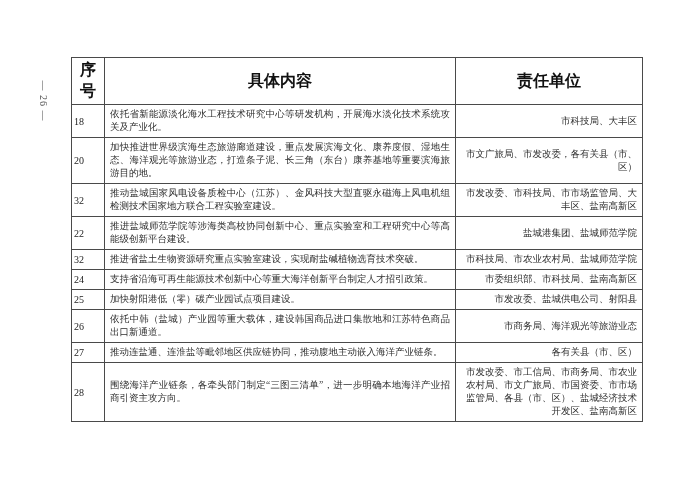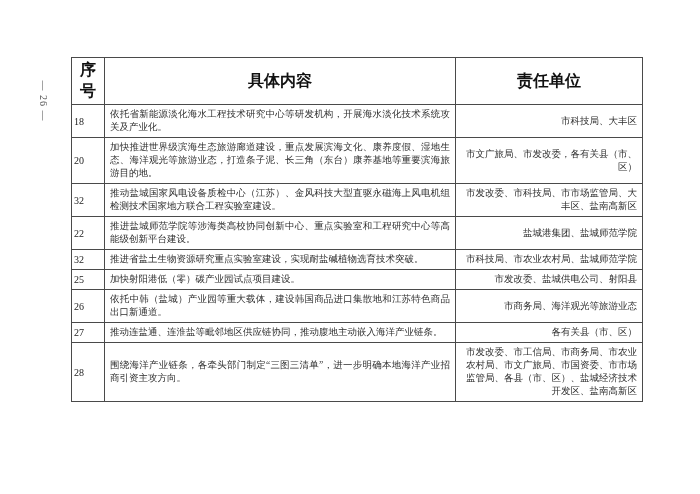--- a/index.html
+++ b/index.html
@@ -112,20 +112,25 @@
           <td class="col-no">22</td>
           <td class="col-content">推进盐城师范学院等涉海类高校协同创新中心、重点实验室和工程研究中心等高能级创新平台建设。</td>
           <td class="col-unit">盐城港集团、盐城师范学院</td>
         </tr>
         <tr>
           <td class="col-no">32</td>
           <td class="col-content">推进省盐土生物资源研究重点实验室建设，实现耐盐碱植物选育技术突破。</td>
           <td class="col-unit">市科技局、市农业农村局、盐城师范学院</td>
         </tr>
         <tr>
+          <td class="col-no">24</td>
+          <td class="col-content">支持省沿海可再生能源技术创新中心等重大海洋创新平台制定人才招引政策。</td>
+          <td class="col-unit">市委组织部、市科技局、盐南高新区</td>
+        </tr>
+        <tr>
           <td class="col-no">25</td>
           <td class="col-content">加快射阳港低（零）碳产业园试点项目建设。</td>
           <td class="col-unit">市发改委、盐城供电公司、射阳县</td>
         </tr>
         <tr>
           <td class="col-no">26</td>
           <td class="col-content">依托中韩（盐城）产业园等重大载体，建设韩国商品进口集散地和江苏特色商品出口新通道。</td>
           <td class="col-unit">市商务局、海洋观光等旅游业态</td>
         </tr>
         <tr>

